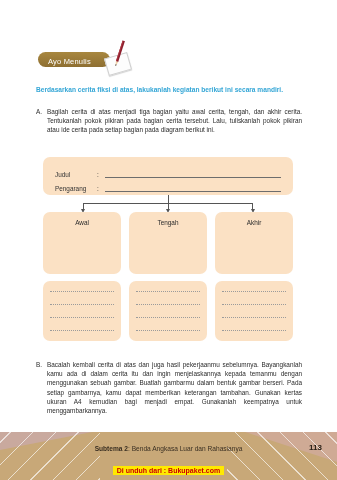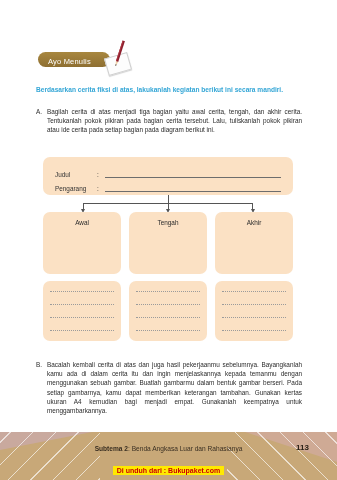--- a/index.html
+++ b/index.html
@@ -117,21 +117,21 @@
     background:repeating-linear-gradient(45deg,
       transparent 0 7px, rgba(255,255,255,.85) 7px 8px, transparent 8px 16px);
     opacity:.75;
   }
   .footer-text{
     position:absolute;left:0;right:0;top:13px;
     text-align:center;font-size:6.6px;color:#3a2f22;white-space:nowrap;
   }
   .footer-text .sub{font-weight:bold;}
   .pagenum{
-    position:absolute;right:28px;top:11px;
+    position:absolute;right:15px;top:11px;
     font-size:8px;font-weight:bold;color:#2a2017;
   }
   .download{
     position:absolute;left:0;right:0;bottom:3px;text-align:center;
   }
   .download span{
     background:#ffe900;color:#cc0000;font-weight:bold;
     font-size:7px;padding:1px 4px;display:inline-block;
   }
 </style>

